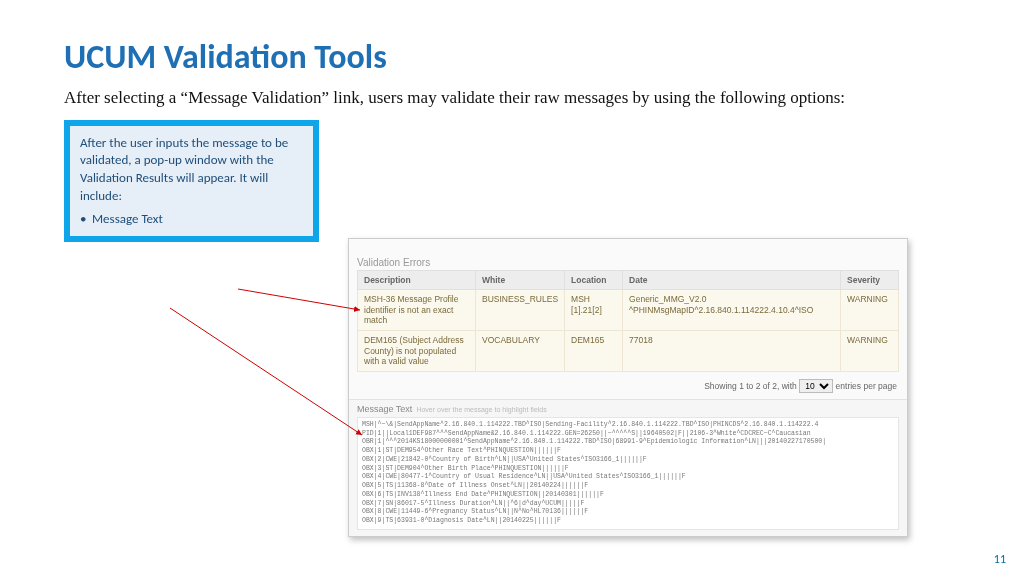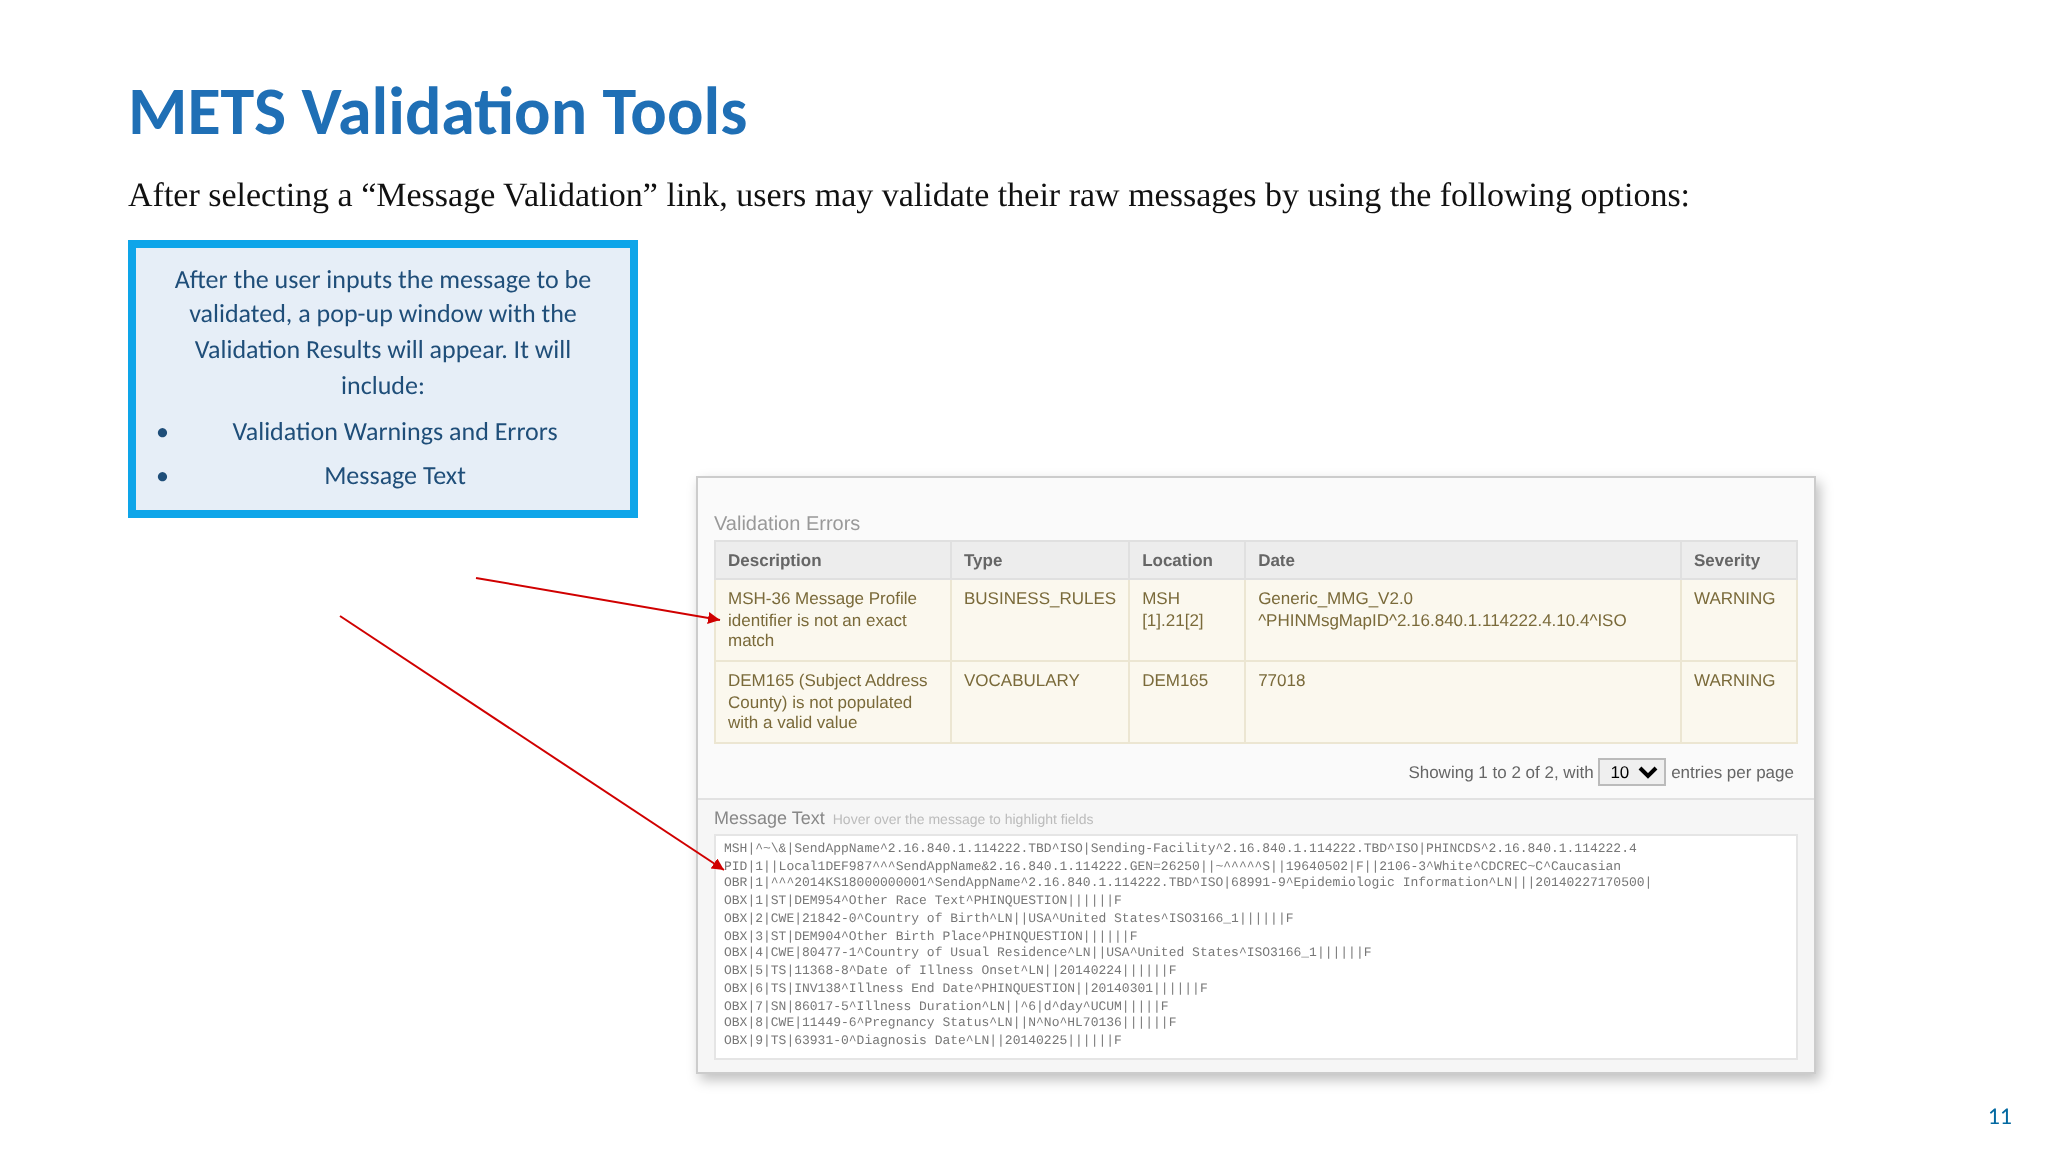--- a/index.html
+++ b/index.html
@@ -5,23 +5,23 @@
   * { box-sizing: border-box; margin: 0; padding: 0; }
   body {
     width: 1024px; height: 576px;
     font-family: Calibri, "Segoe UI", Arial, sans-serif;
     background: #fff; position: relative; overflow: hidden;
   }
   .slide { width: 100%; height: 100%; padding: 36px 64px 20px 64px; position: relative; }
   .title { color: #1f6fb5; font-size: 34px; font-weight: 700; margin-bottom: 10px; }
   .intro { color: #111; font-size: 17px; line-height: 1.35; margin-bottom: 10px; max-width: 880px; font-family: Liberation Serif, serif; }
   .callout {
-    border: 4px solid #0ea5e9; background: #e6eef7;
+    border: 6px solid #0ea5e9; background: #e6eef7;
     width: 255px; padding: 8px 10px 6px 10px;
-    color: #1f4e79; font-size: 13px; line-height: 1.35; text-align: center;
+    color: #1f4e79; font-size: 13px; line-height: 1.35;
   }
   .callout ul { list-style: none; padding-left: 0; margin-top: 4px; }
   .callout li { padding: 2px 0 2px 12px; position: relative; }
   .callout li::before { content: "•"; position: absolute; left: 0; top: 2px; }
 
   
   .popup {
     position: absolute; left: 348px; top: 238px; width: 560px;
     border: 1px solid #ccc; background: #fafafa;
     box-shadow: 2px 3px 6px rgba(0,0,0,0.25);
@@ -66,38 +66,37 @@
   .pagenum {
     position: absolute; right: 18px; bottom: 10px;
     color: #0369a1; font-size: 12px;
   }
   svg.arrows { position: absolute; left: 0; top: 0; pointer-events: none; }
 </style>
 </head>
 <body>
 
 <div class="slide">
-  <h1 class="title">METS Validation Tools</h1>
+  <h1 class="title">UCUM Validation Tools</h1>
   <p class="intro">After selecting a “Message Validation” link, users may validate their raw messages by using the following options:</p>
 
   <div class="callout">
     <div>After the user inputs the message to be validated, a pop-up window with the Validation Results will appear. It will include:</div>
     <ul>
-      <li>Validation Warnings and Errors</li>
       <li>Message Text</li>
     </ul>
   </div>
 
   <div class="popup">
     <div class="section-label">Validation Errors</div>
     <table class="errtable">
       <thead>
         <tr>
           <th>Description</th>
-          <th>Type</th>
+          <th>White</th>
           <th>Location</th>
           <th>Date</th>
           <th>Severity</th>
         </tr>
       </thead>
       <tbody>
         <tr>
           <td style="width:118px">MSH-36 Message Profile identifier is not an exact match</td>
           <td style="width:88px">BUSINESS_RULES</td>
           <td style="width:58px">MSH [1].21[2]</td>

